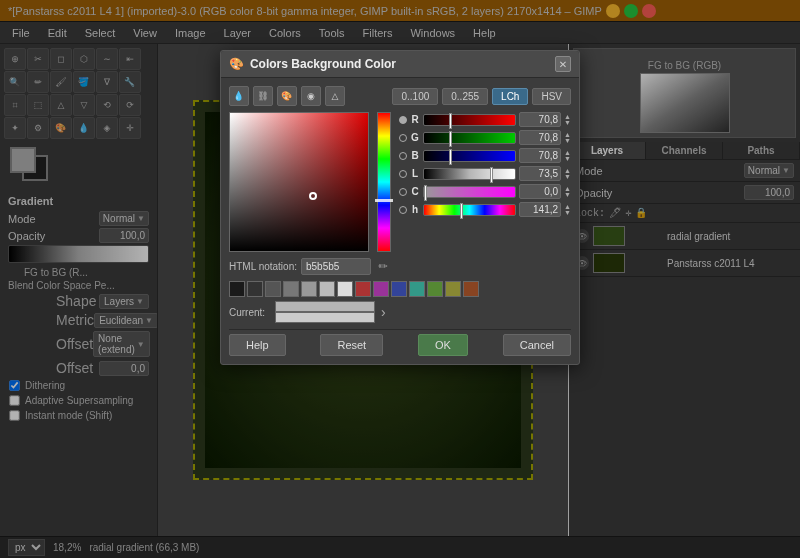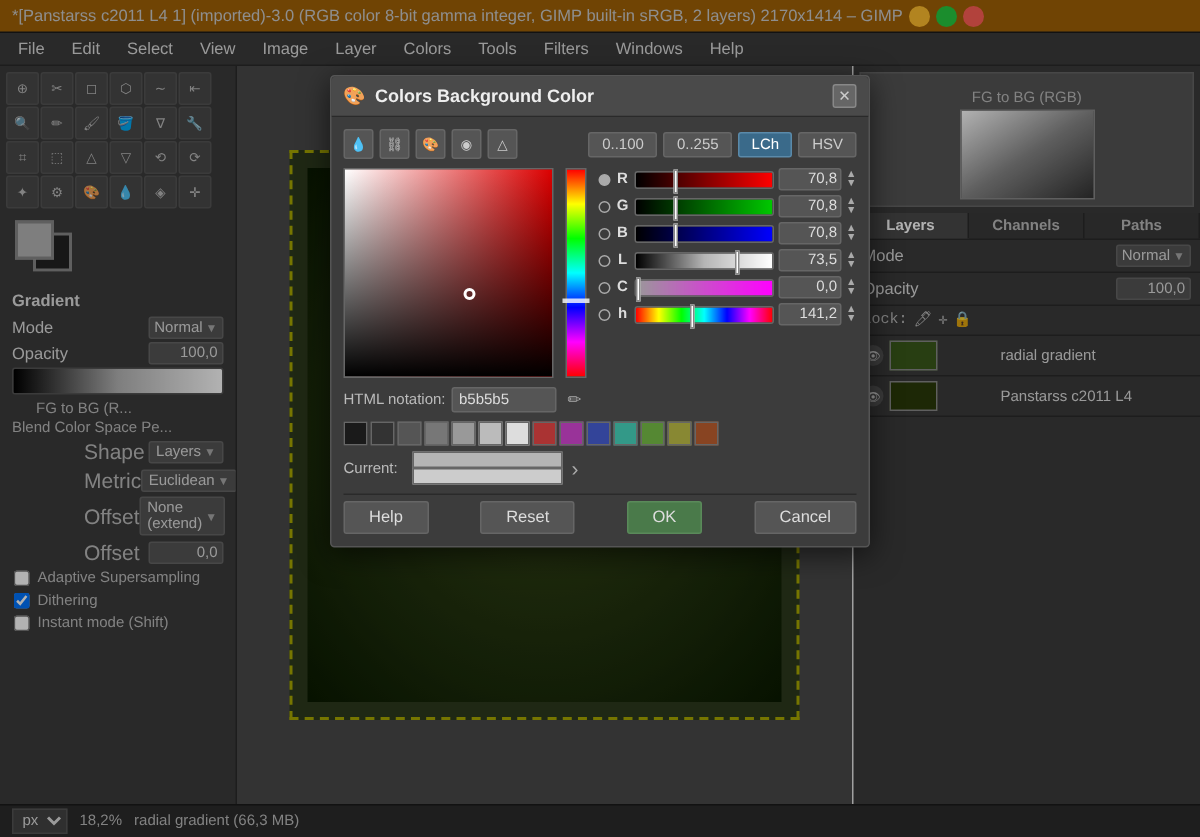--- a/index.html
+++ b/index.html
@@ -659,26 +659,26 @@
         <div class="row-val">
           <span>None (extend)</span>
             <span class="chevron">▼</span>
         </div>
       </div>
       <div class="offset-row">
         <span class="row-key">Offset</span>
         <input class="offset-input" value="0,0" style="">
       </div>
       <div class="checkbox-row">
+        <input type="checkbox" checked="" style="">
+        <span>Dithering</span>
+      </div>
+      <div class="checkbox-row">
         <input type="checkbox" style="">
         <span>Adaptive Supersampling</span>
-      </div>
-      <div class="checkbox-row">
-        <input type="checkbox" checked="" style="">
-        <span>Dithering</span>
       </div>
       <div class="checkbox-row">
         <input type="checkbox" style="">
         <span>Instant mode (Shift)</span>
       </div>
     </div>
   </div>
 
   <div id="canvas-area">
     <div class="canvas-bg">

